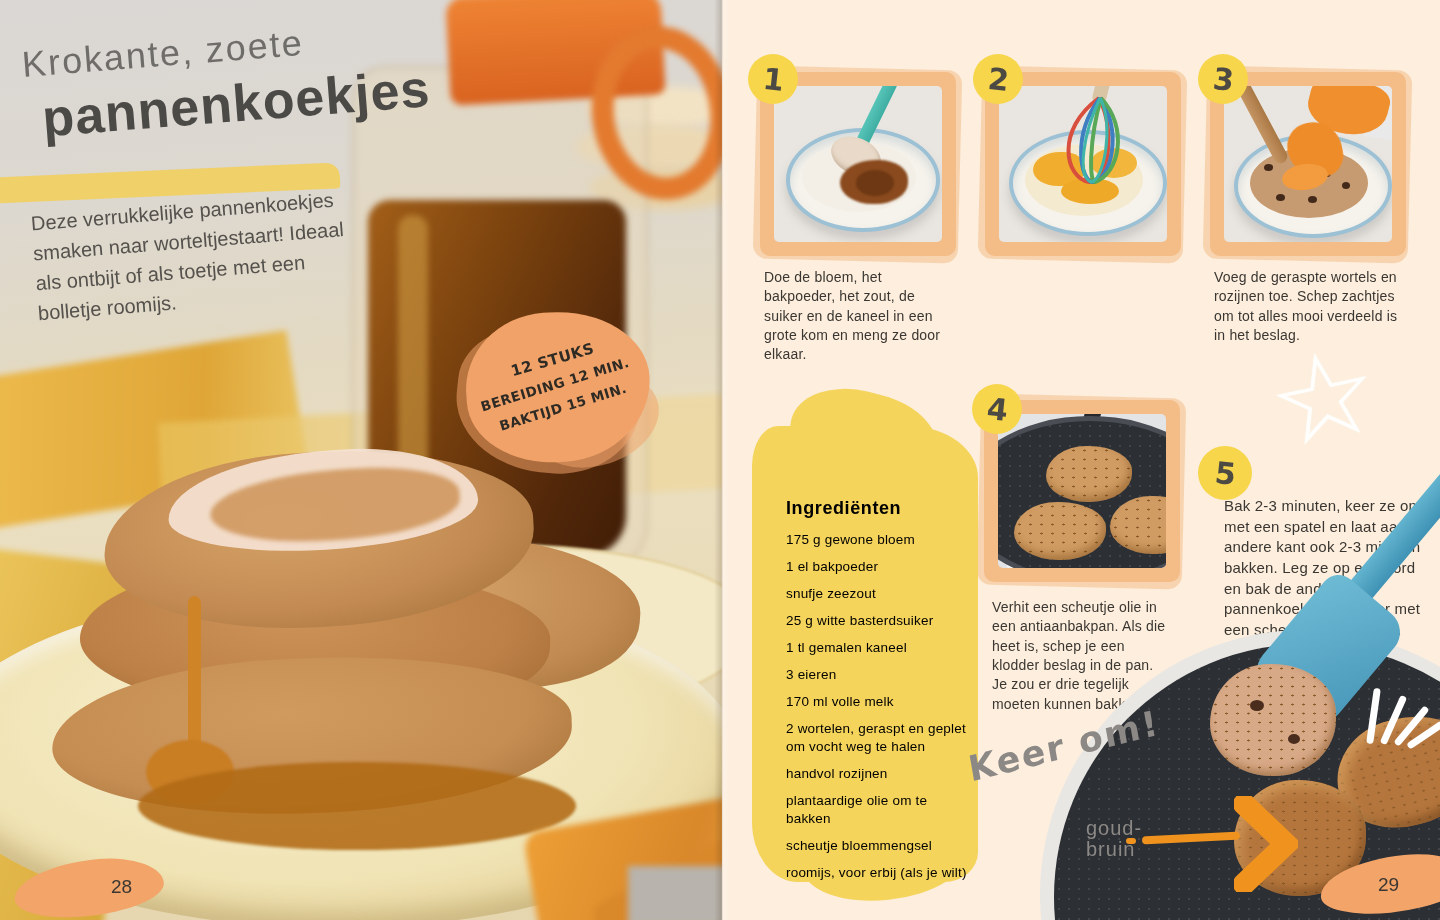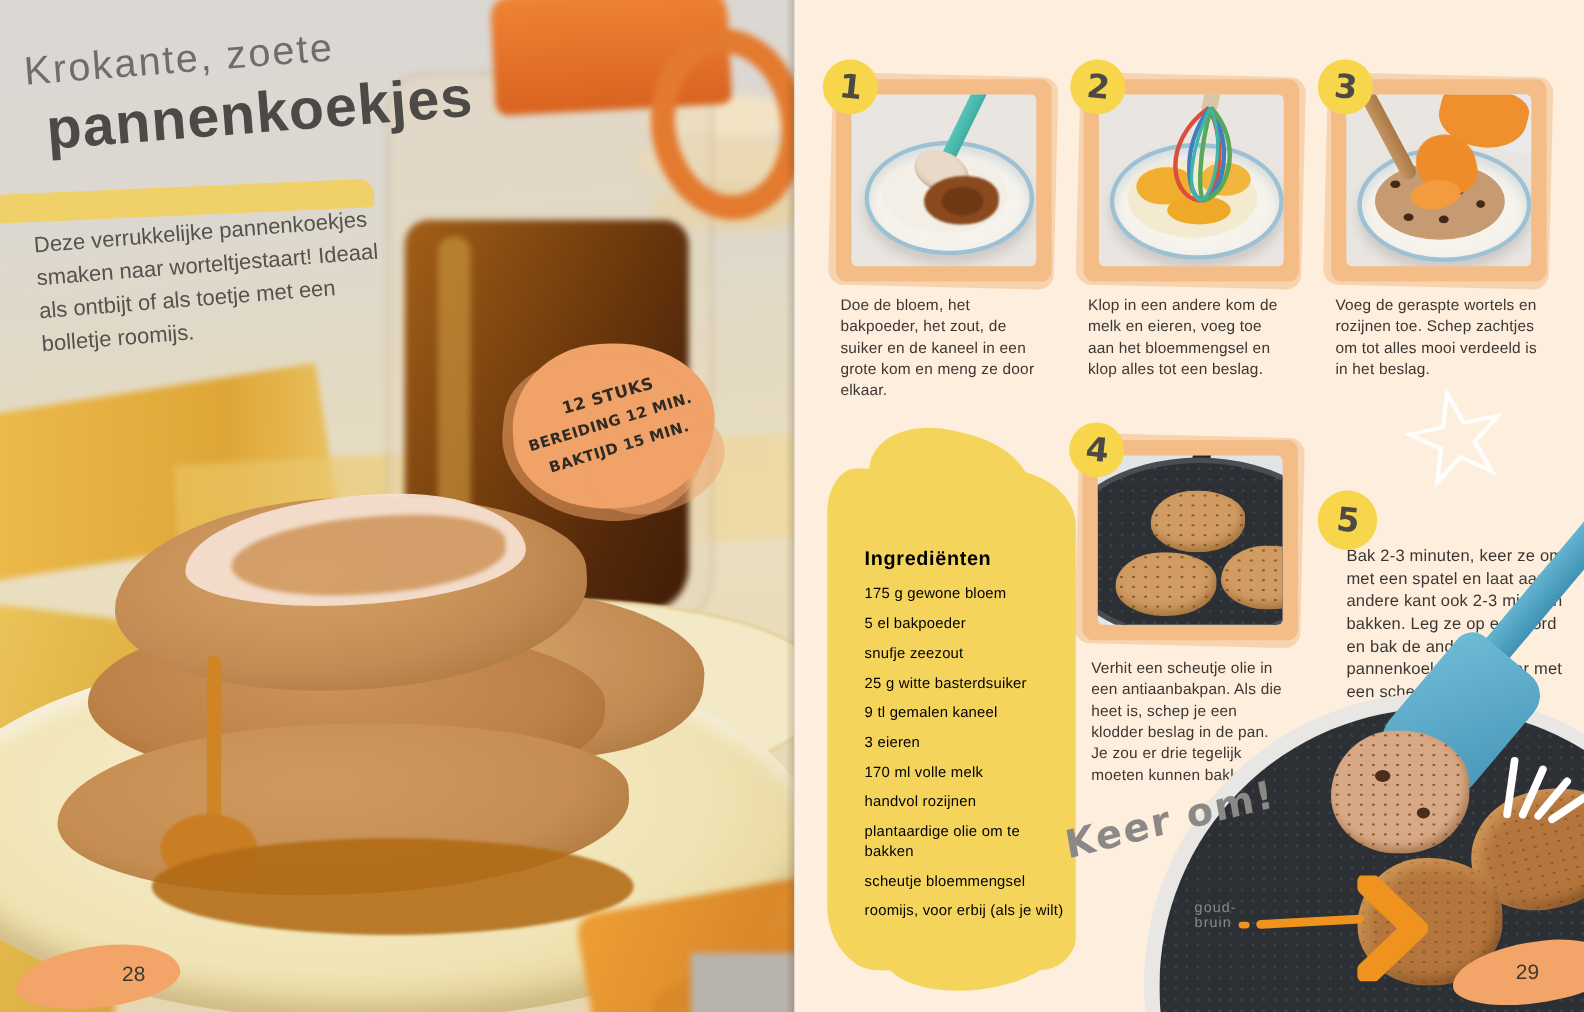--- a/index.html
+++ b/index.html
@@ -107,21 +107,21 @@
     border-radius:50%;transform:rotate(-6deg);}
   .ing-inner{position:absolute;left:34px;top:72px;width:182px;z-index:2;color:#000000;}
   .ing-title{font-size:18px;font-weight:bold;letter-spacing:.6px;margin:0 0 12px 0;}
   .ing-item{font-size:13.5px;line-height:1.3;margin:0 0 9.5px 0;letter-spacing:.2px;}
 
   .star-doodle{position:absolute;color:#ffffff;font-size:120px;line-height:1;transform:rotate(-12deg);opacity:.95;
     font-family:"DejaVu Sans", sans-serif;text-shadow:0 0 2px rgba(255,255,255,.8);}
 
   .keer-om{position:absolute;font-family:"DejaVu Sans", sans-serif;font-weight:800;font-size:35px;color:#8b8885;
     transform:rotate(-14deg) skewX(-4deg);letter-spacing:2px;}
-  .goud{position:absolute;font-size:13px;line-height:1.05;color:#8b8885;letter-spacing:1px;}
+  .goud{position:absolute;font-size:20px;line-height:1.05;color:#8b8885;letter-spacing:1px;}
   .arrow-dash{position:absolute;background:#f0931e;border-radius:4px;}
   .white-stroke{position:absolute;width:7px;background:#fff;border-radius:4px;}
 </style>
 </head>
 <body>
 
 <div id="spread">
 
   <section id="left-page">
 
@@ -206,21 +206,20 @@
           <path d="M62 28 C 18 60, 28 108, 52 112 C 70 114, 80 62, 62 28" fill="none" stroke="#d94f3d" stroke-width="4"></path>
           <path d="M63 28 C 34 66, 44 112, 56 112 C 74 110, 86 60, 63 28" fill="none" stroke="#3f7fc1" stroke-width="4"></path>
           <path d="M64 28 C 52 70, 52 112, 58 112 C 82 104, 92 58, 64 28" fill="none" stroke="#58a857" stroke-width="4"></path>
           <path d="M63 28 C 46 64, 40 106, 54 112 C 66 112, 78 56, 63 28" fill="none" stroke="#3fb5a9" stroke-width="3"></path>
         </svg>
       </div>
     </div>
     <div class="badge" style="left:251px;top:54px;">
         <span>2</span>
       </div>
-    <p class="caption" style="left:267px;top:268px;width:186px;">Klop in een andere kom de melk en eieren, voeg toe aan het bloemmengsel en klop alles tot een beslag.</p>
 
     <div class="frame" style="left:488px;top:72px;width:196px;height:184px;">
       <div class="photo">
         <div class="bowl-body" style="left:22px;top:86px;width:126px;height:60px;"></div>
         <div class="bowl-rim" style="left:10px;top:48px;width:150px;height:96px;"></div>
         <div class="abs" style="left:26px;top:62px;width:118px;height:70px;border-radius:50%;background:#c79b72;"></div>
         <div class="abs" style="left:40px;top:78px;width:9px;height:7px;background:#43291a;border-radius:50%;"></div>
         <div class="abs" style="left:62px;top:92px;width:9px;height:7px;background:#43291a;border-radius:50%;"></div>
         <div class="abs" style="left:98px;top:84px;width:9px;height:7px;background:#43291a;border-radius:50%;"></div>
         <div class="abs" style="left:118px;top:96px;width:8px;height:7px;background:#43291a;border-radius:50%;"></div>
@@ -256,26 +255,27 @@
     <div class="star-doodle" style="left:548px;top:338px;">☆</div>
     <div class="badge" style="left:476px;top:446px;width:54px;height:54px;">
         <span>5</span>
       </div>
     <p class="caption" style="left:502px;top:496px;width:206px;font-size:15px;">Bak 2-3 minuten, keer ze om met een spatel en laat aan de andere kant ook 2-3 minuten bakken. Leg ze op een bord en bak de andere pannenkoekjes. Serveer met een scheutje ahornsiroop.</p>
 
     <div class="yellow-blob" id="ingredients-blob">
       <div class="ing-inner">
         <h2 class="ing-title">Ingrediënten</h2>
         <p class="ing-item">175 g gewone bloem</p>
-        <p class="ing-item">5 el bakpoeder</p>
+        <p class="ing-item">1 el bakpoeder</p>
         <p class="ing-item">snufje zeezout</p>
         <p class="ing-item">25 g witte basterdsuiker</p>
-        <p class="ing-item">9 tl gemalen kaneel</p>
+        <p class="ing-item">1 tl gemalen kaneel</p>
         <p class="ing-item">3 eieren</p>
         <p class="ing-item">170 ml volle melk</p>
+        <p class="ing-item">2 wortelen, geraspt en geplet om vocht weg te halen</p>
         <p class="ing-item">handvol rozijnen</p>
         <p class="ing-item">plantaardige olie om te bakken</p>
         <p class="ing-item">scheutje bloemmengsel</p>
         <p class="ing-item">roomijs, voor erbij (als je wilt)</p>
       </div>
     </div>
 
     <div class="abs" style="left:318px;top:630px;width:530px;height:530px;background:#e9e7e3;border-radius:50%;"></div>
     <div class="pan-dark" style="left:332px;top:644px;width:506px;height:506px;"></div>
     <div class="abs" style="left:646px;top:440px;width:28px;height:250px;background:linear-gradient(90deg,#63b4cf,#3f92b4);border-radius:10px;transform:rotate(40deg);"></div>

